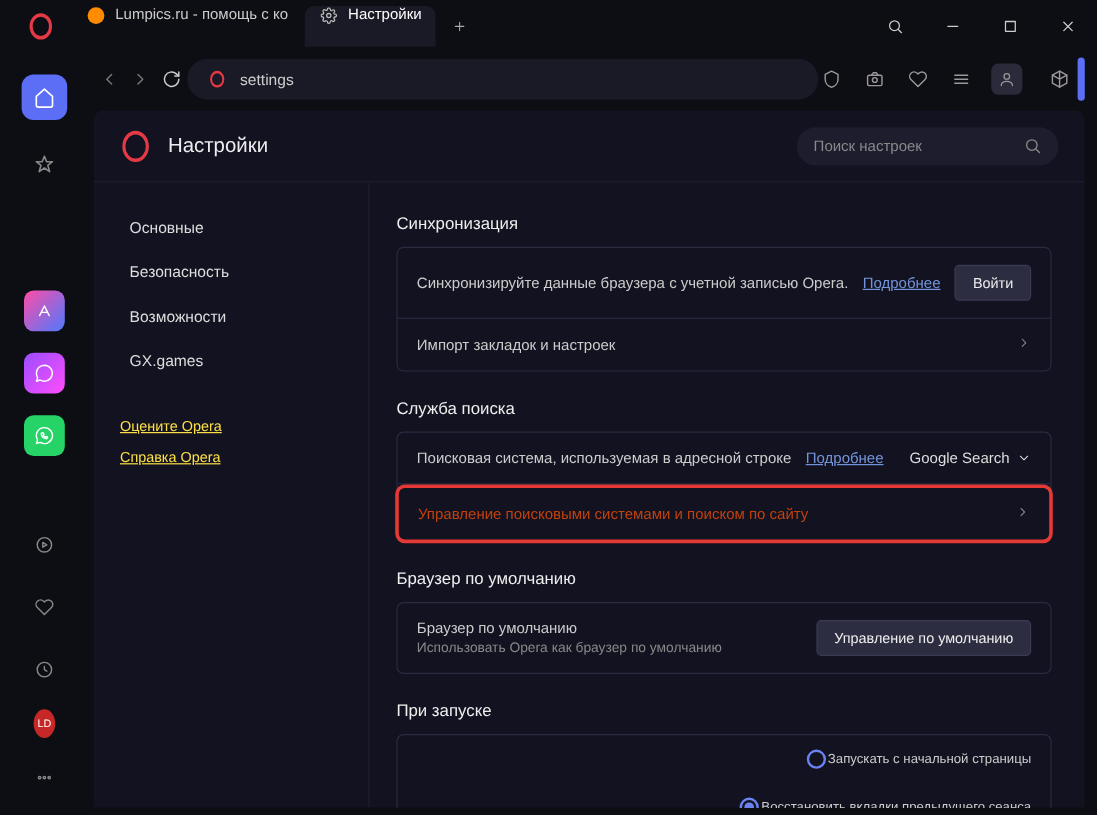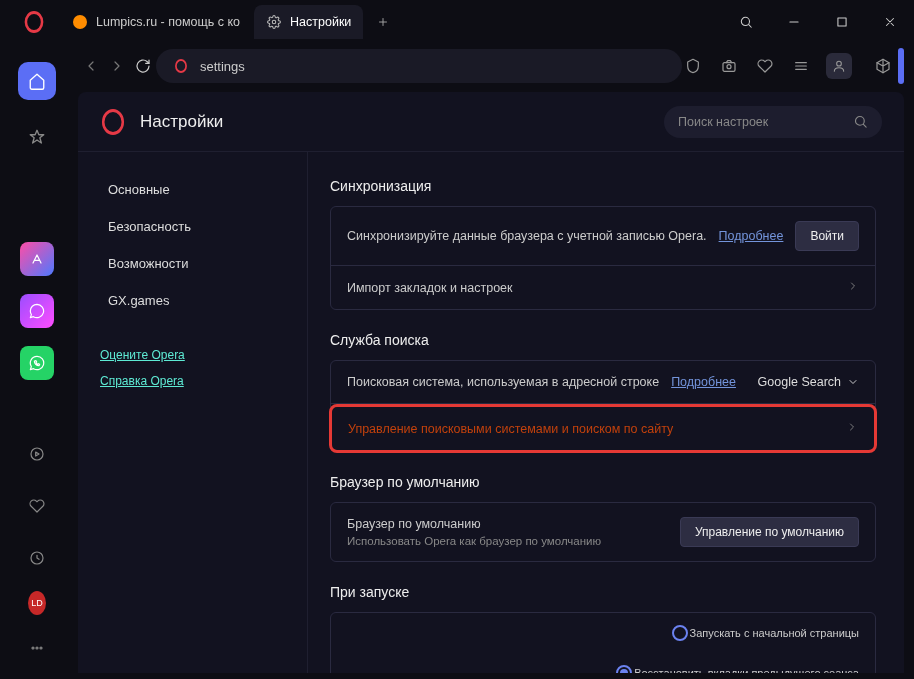--- a/index.html
+++ b/index.html
@@ -3,21 +3,21 @@
 <meta charset="utf-8">
 <style>
 * { margin: 0; padding: 0; box-sizing: border-box; font-family: -apple-system, "Segoe UI", Arial, sans-serif; }
 body { background: #0d0d14; width: 914px; height: 679px; overflow: hidden; color: #e0e0e0; position: relative; }
 
 
 .titlebar { height: 44px; display: flex; align-items: center; background: #0d0d14; padding: 0 8px; }
 .app-logo { width: 28px; height: 28px; margin: 0 12px; display: flex; align-items: center; justify-content: center; }
 .opera-o { width: 22px; height: 22px; border: 3px solid #e63946; border-radius: 50%; transform: scaleX(0.85); }
 .tabs { display: flex; gap: 2px; flex: 1; align-items: center; height: 100%; }
-.tab { height: 34px; display: flex; align-items: center; gap: 8px; padding: 0 12px; border-radius: 8px 8px 0 0; font-size: 12.5px; color: #ccc; cursor: pointer; }
+.tab { height: 34px; display: flex; align-items: flex-start; gap: 8px; padding: 0 12px; border-radius: 8px 8px 0 0; font-size: 12.5px; color: #ccc; cursor: pointer; }
 .tab.active { background: #1a1a26; color: #fff; }
 .tab-favicon { width: 16px; height: 16px; display: flex; align-items: center; justify-content: center; }
 .fav-lump { width: 14px; height: 14px; background: #ff8c00; border-radius: 50%; }
 .fav-gear { color: #bbb; }
 .newtab { width: 24px; height: 24px; display: flex; align-items: center; justify-content: center; color: #aaa; cursor: pointer; margin-left: 6px; }
 .window-controls { display: flex; gap: 16px; margin-left: auto; align-items: center; }
 .wc { width: 32px; height: 32px; display: flex; align-items: center; justify-content: center; color: #ccc; cursor: pointer; }
 .wc svg { width: 14px; height: 14px; }
 
 
@@ -52,21 +52,21 @@
 .header-logo { width: 26px; height: 26px; border: 3px solid #e63946; border-radius: 50%; transform: scaleX(0.85); margin-right: 14px; }
 .header-title { font-size: 17px; color: #eee; font-weight: 400; }
 .search-wrap { margin-left: auto; display:flex; align-items:center; background: #1d1d2e; border-radius: 18px; height: 32px; padding: 0 14px; width: 218px; }
 .search-wrap input { background: transparent; border: none; outline: none; color: #bbb; font-size: 12.5px; flex: 1; }
 .search-wrap input::placeholder { color: #888; }
 
 .content-row { flex: 1; display: flex; overflow: hidden; }
 .sidebar-nav { width: 230px; border-right: 1px solid #1f1f30; padding: 20px 22px; display: flex; flex-direction: column; gap: 2px; }
 .snav-item { color: #ddd; font-size: 13px; padding: 10px 8px; cursor: pointer; }
 .snav-group { margin-top: 28px; display: flex; flex-direction: column; gap: 12px; }
-.snav-link { color: #5eead4; text-decoration: underline; font-size: 12px; cursor: pointer; }
+.snav-link { color: #fde047; text-decoration: underline; font-size: 12px; cursor: pointer; }
 
 .settings-body { flex: 1; overflow-y: auto; padding: 18px 28px 20px 22px; }
 .sect-title { font-size: 14px; color: #eee; margin-bottom: 12px; margin-top: 8px; }
 .card { border: 1px solid #2a2a40; border-radius: 6px; margin-bottom: 22px; }
 .card-row { padding: 14px 16px; display: flex; align-items: center; gap: 12px; font-size: 12.5px; color: #ccc; border-bottom: 1px solid #2a2a40; cursor: pointer; }
 .card-row:last-child { border-bottom: none; }
 .card-row .sub { color: #888; font-size: 11.5px; margin-top: 4px; }
 .link-inline { color: #7394db; text-decoration: underline; cursor: pointer; }
 .btn-dark { background: #2d2d42; color: #eee; border: 1px solid #3a3a55; padding: 7px 14px; border-radius: 4px; font-size: 12px; cursor: pointer; margin-left: auto; white-space: nowrap; }
 .chev { margin-left: auto; color: #888; }

